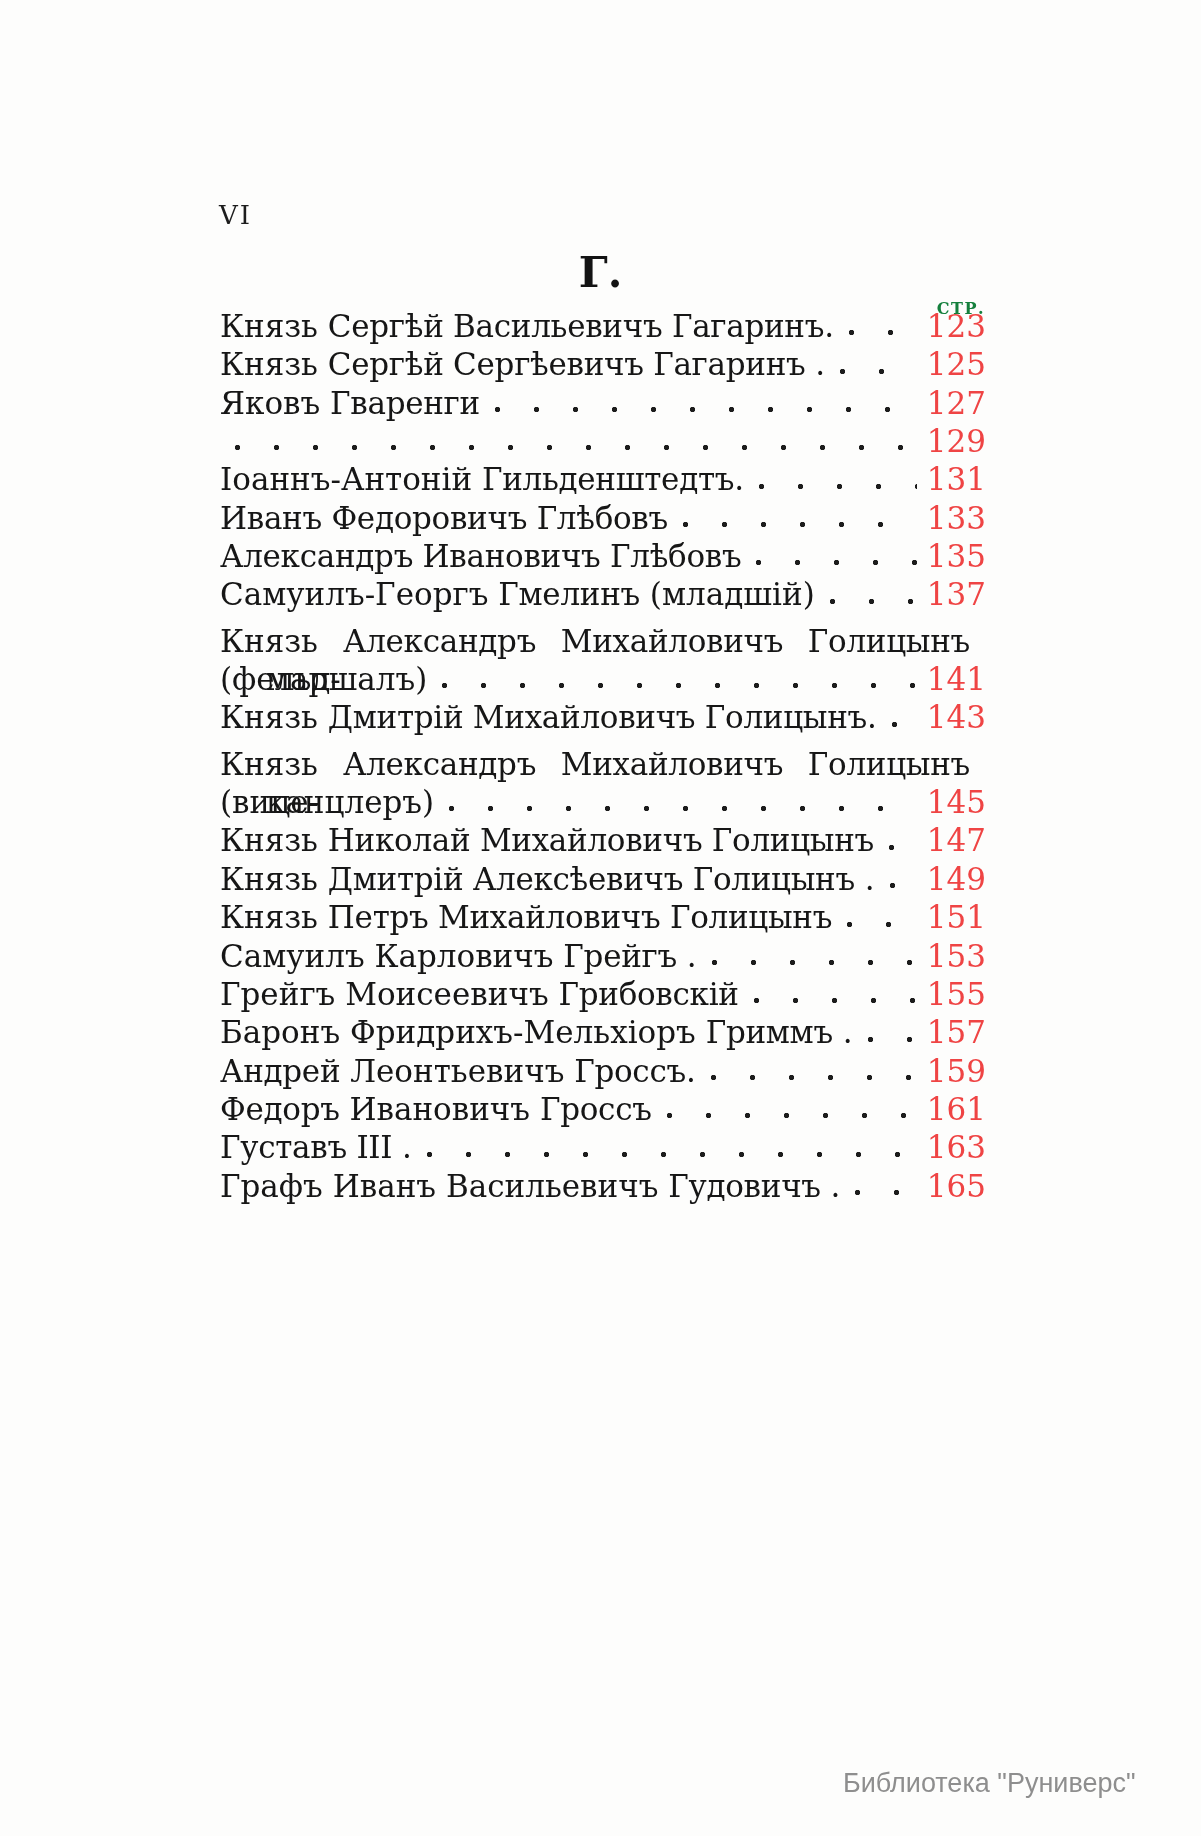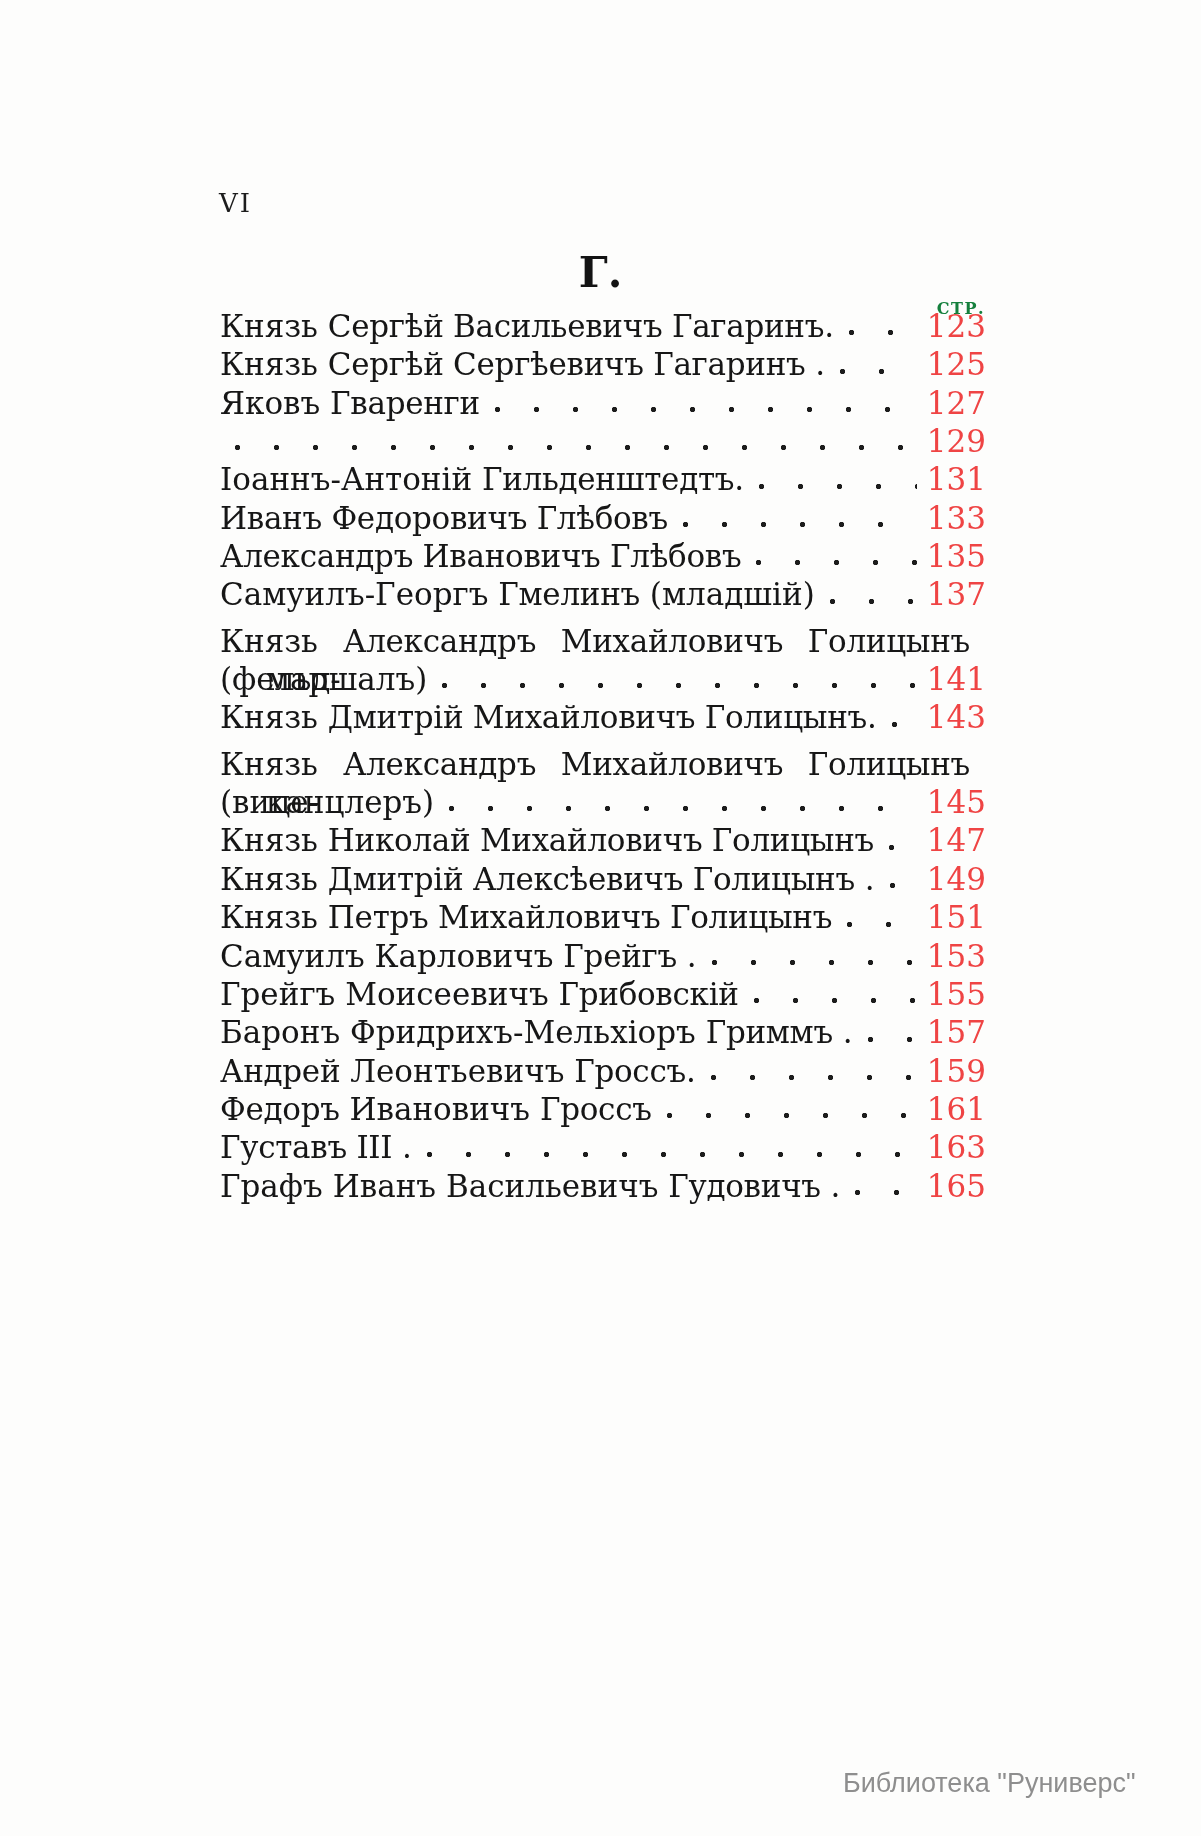--- a/index.html
+++ b/index.html
@@ -9,21 +9,21 @@
     font-family:"DejaVu Serif","Liberation Serif",serif;
   }
   .page{
     position:relative;
     width:1201px;height:1836px;
     background:#fdfdfc;
     color:#161616;
     overflow:hidden;
   }
   .folio{
-    position:absolute;left:219px;top:188px;
+    position:absolute;left:219px;top:200px;
     font-size:26px;letter-spacing:2px;color:#1d1d1d;
   }
   .section-letter{
     position:absolute;left:0;top:248px;width:1201px;
     margin:0;text-align:center;
     font-size:42px;font-weight:700;color:#131313;
   }
   .col-header{
     position:absolute;top:299px;right:216px;
     font-size:16px;font-weight:700;letter-spacing:1.5px;color:#15803d;

